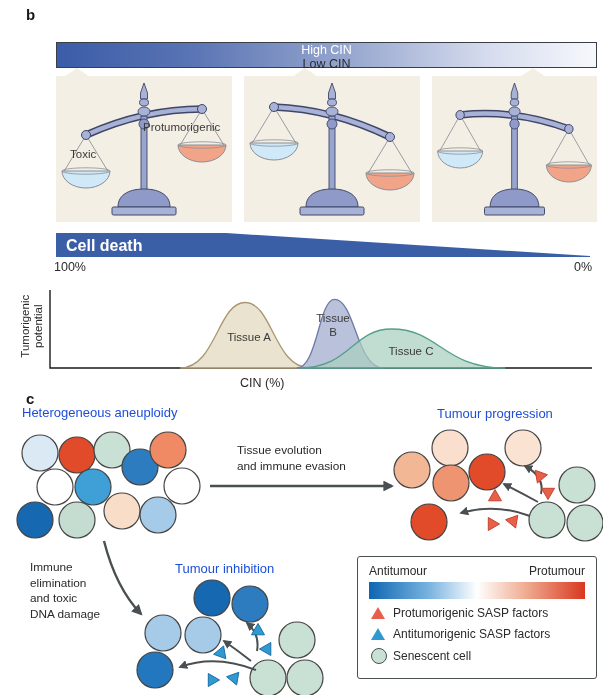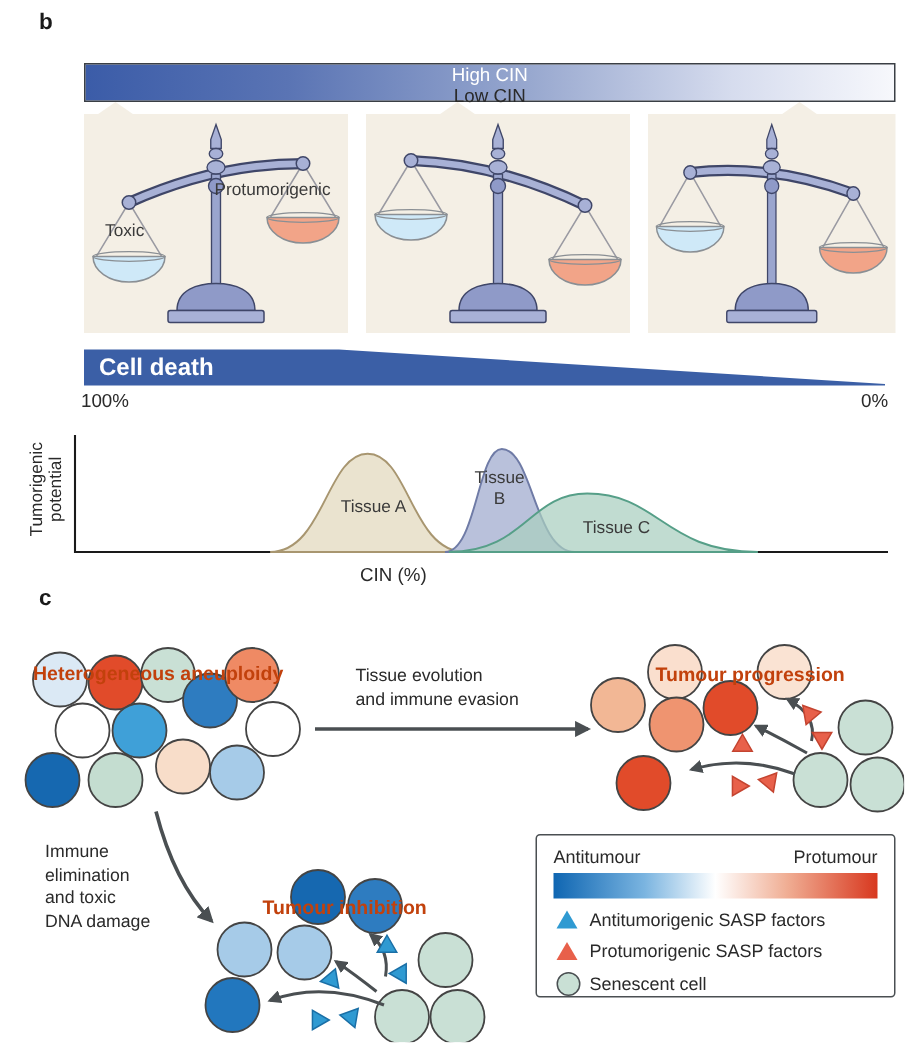--- a/index.html
+++ b/index.html
@@ -20,24 +20,24 @@
   .scale-panel svg{position:absolute;left:0;top:0;width:100%;height:100%;}
   .slabel{position:absolute;font-size:11.5px;color:#3a3a3a;white-space:nowrap;}
   
   .cd-label{position:absolute;left:66px;top:237px;font-size:16px;font-weight:bold;color:#fff;}
   .pct{position:absolute;top:260px;font-size:12.5px;color:#2a2a2a;}
   
   .y-label{position:absolute;left:-16px;top:313px;width:96px;text-align:center;font-size:11.5px;
     line-height:1.15;white-space:pre-line;transform:rotate(-90deg);color:#2a2a2a;}
   .x-label{position:absolute;left:240px;top:376px;width:100px;text-align:left;font-size:12.5px;}
   
-  .c-head{position:absolute;font-size:13px;font-weight:bold;color:#c2410c;white-space:nowrap;margin-top:36px;}
+  .c-head{position:absolute;font-size:13px;font-weight:normal;color:#1d4ed8;white-space:nowrap;}
   .c-note{position:absolute;font-size:11.8px;line-height:1.32;white-space:pre-line;color:#2a2a2a;}
   
-  .legend{position:absolute;left:357px;top:556px;width:240px;height:109px;box-sizing:border-box;
+  .legend{position:absolute;left:357px;top:556px;width:240px;height:123px;box-sizing:border-box;
     background:#fff;border:1.5px solid #4a4f52;border-radius:3px;}
   .lg-row1{display:flex;justify-content:space-between;padding:7px 11px 0 11px;font-size:12px;}
   .lg-grad{margin:4px 11px 0 11px;height:17px;
     background:linear-gradient(to right,#0f66b2 0%,#7ab4e0 28%,#ffffff 50%,#f0ae94 72%,#d8381f 100%);}
   .lg-cap{text-align:center;font-size:12px;margin-top:5px;}
   .lg-item{display:flex;align-items:center;padding-left:13px;margin-top:7px;font-size:12px;}
   .lg-ico{width:22px;display:flex;justify-content:flex-start;}
   .tri{width:0;height:0;border-left:7px solid transparent;border-right:7px solid transparent;}
   .tri.red{border-bottom:12px solid #e8604a;}
   .tri.blue{border-bottom:12px solid #2f9ad2;}
@@ -219,29 +219,29 @@
 DNA damage</div>
 
   <div class="legend">
     <div class="lg-row1">
       <span>Antitumour</span>
       <span>Protumour</span>
     </div>
     <div class="lg-grad"></div>
     <div class="lg-item">
       <span class="lg-ico">
+          <span class="tri red"></span>
+        </span>
+      <span>Protumorigenic SASP factors</span>
+    </div>
+    <div class="lg-item">
+      <span class="lg-ico">
           <span class="tri blue"></span>
         </span>
       <span>Antitumorigenic SASP factors</span>
-    </div>
-    <div class="lg-item">
-      <span class="lg-ico">
-          <span class="tri red"></span>
-        </span>
-      <span>Protumorigenic SASP factors</span>
     </div>
     <div class="lg-item">
       <span class="lg-ico">
           <span class="dot green"></span>
         </span>
       <span>Senescent cell</span>
     </div>
   </div>
 
 </div>

